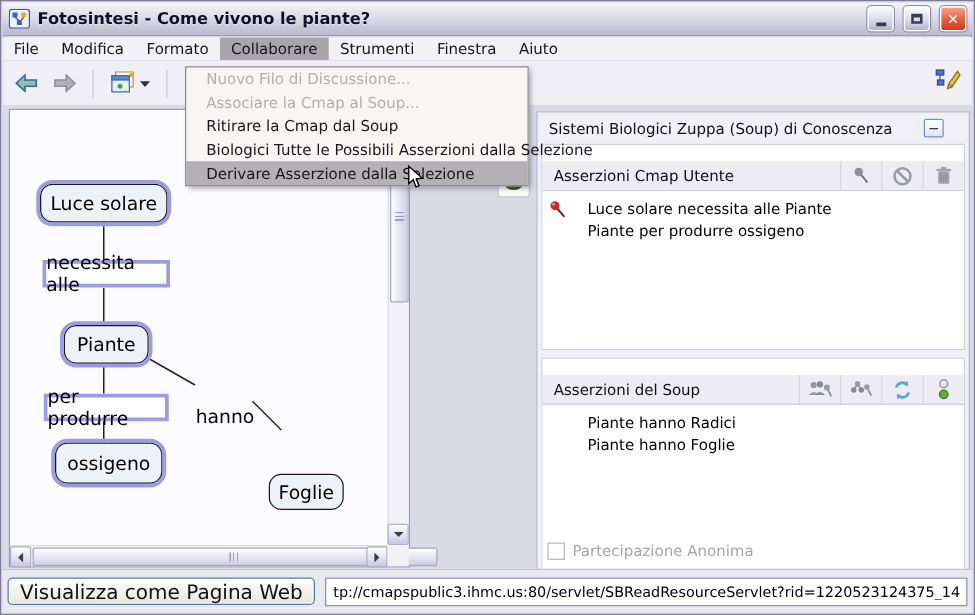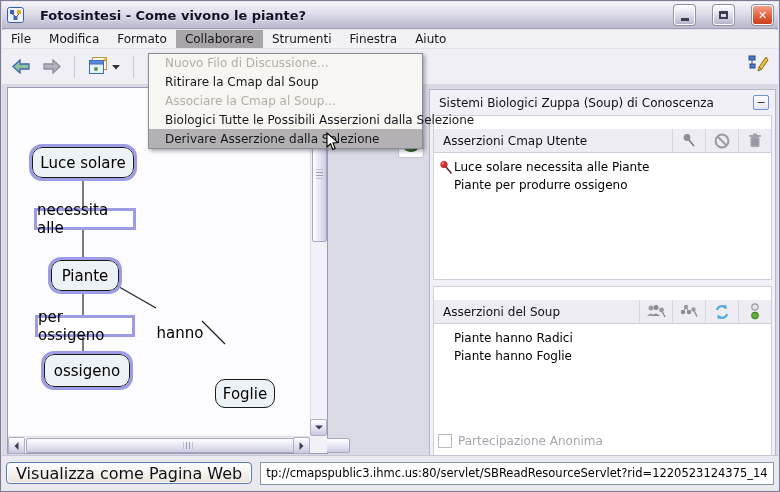--- a/index.html
+++ b/index.html
@@ -5,21 +5,21 @@
   * { margin:0; padding:0; box-sizing:border-box; }
   html,body { width:780px; height:492px; }
   body { font-family:"DejaVu Sans","Liberation Sans",sans-serif; background:#c6c5d4; position:relative; overflow:hidden; }
 
   .window { position:absolute; inset:0; border:1px solid #7c7c96; background:#e4e3ec; }
   .frame-edge { position:absolute; left:1px; right:1px; top:1px; bottom:1px; border:2px solid #c7c6d8; pointer-events:none; }
 
   
   .titlebar { position:absolute; left:1px; right:1px; top:1px; height:27px;
     background:linear-gradient(#f6f5fa, #dddce8 45%, #bdbcd0 95%);
-    display:flex; align-items:center; padding:0 5px; gap:16px; border-bottom:1px solid #9e9db4; }
+    display:flex; align-items:center; padding:0 5px; gap:6px; border-bottom:1px solid #9e9db4; }
   .app-icon { width:17px; height:16px; flex:0 0 auto; }
   .title-text { font-size:13px; font-weight:bold; color:#101028; flex:1;
     text-shadow:0 1px 0 rgba(255,255,255,.5); white-space:nowrap; overflow:hidden; }
   .winbtn { width:21px; height:20px; border-radius:3px; border:1px solid #ffffff;
     box-shadow:0 0 0 1px #8f8fa8; display:flex; align-items:center; justify-content:center;
     font-size:11px; margin-left:2px; }
   .winbtn.gray { background:linear-gradient(#fdfdff,#c9c8da 80%,#b2b1c6); color:#3c3c50; }
   .winbtn.red { background:linear-gradient(#f4a28c,#e25b38 60%,#c8401e); color:#fff; font-weight:bold; }
   .minbar { width:8px; height:3px; background:#3c3c50; margin-top:9px; }
   .maxbox { width:9px; height:8px; border:2px solid #3c3c50; border-top-width:3px; }
@@ -72,34 +72,34 @@
   
   .soup-tab { position:absolute; left:397px; top:133px; width:26px; height:24px; background:#fff;
     border:1px solid #c6c5d4; border-radius:3px; display:flex; align-items:center; justify-content:center; }
   .soup-blob { width:16px; height:12px; border-radius:50%;
     background:radial-gradient(circle at 35% 35%, #4d8a2e, #1d4612 75%); }
 
   
   .panel { position:absolute; left:428px; top:88px; width:347px; height:367px;
     background:#f1f0f6; border:1px solid #b7b6c6; }
   .panel-title-row { height:25px; display:flex; align-items:center; justify-content:space-between;
-    padding:0 6px 0 9px; font-size:12px; color:#101018; }
+    padding:0 20px 0 9px; font-size:12px; color:#101018; }
   .panel-min-btn { width:16px; height:15px; background:linear-gradient(#ffffff,#e4e3ef);
     border:1px solid #6f8fd6; border-radius:2px; font-size:11px; line-height:11px; color:#222;
     display:flex; align-items:center; justify-content:center; }
   .section { margin:0 3px; border:1px solid #cfcfda; background:#fff; }
   .sec-header { height:24px; background:#ececf2; border-bottom:1px solid #cfcfda;
     display:flex; align-items:center; font-size:12px; color:#101018;margin-top:13px; }
   .sec-title { flex:1; padding-left:9px; }
   .sec-icon-cell { width:33px; height:100%; border-left:1px solid #d6d5e0;
     display:flex; align-items:center; justify-content:center; }
   .sec-list { background:#fff; padding-top:5px; position:relative; }
   .sec-list.user { height:126px; }
   .sec-list.soup { height:133px; }
-  .list-row { position:relative; height:18px; line-height:18px; font-size:12px; color:#000; padding-left:20px; }
+  .list-row { position:relative; height:18px; line-height:18px; font-size:12px; color:#000; padding-left:36px; }
   .row-pin { position:absolute; left:5px; top:2px; }
   .anon-row { position:absolute; left:8px; bottom:7px; display:flex; align-items:center; gap:6px; }
   .anon-box { width:14px; height:14px; background:#fff; border:1px solid #b9b8c6; }
   .anon-label { font-size:12px; color:#a6a5ad; }
 
   
   .bottombar { position:absolute; left:1px; right:1px; bottom:1px; height:35px; background:#eae9f0;
     border-top:1px solid #c6c5d4; display:flex; align-items:center; padding:0 4px; gap:8px; }
   .web-btn { height:22px; padding:0 9px; font-size:16px; color:#101018;
     background:linear-gradient(#ffffff,#ece9e0 85%,#e0dcd0); border:1px solid #5a7cb4; border-radius:4px;
@@ -202,21 +202,21 @@
       <div class="cnode selected" style="left:24px; top:59px; width:102px; height:31px;">
         <span>Luce solare</span>
       </div>
       <div class="clink selected" style="left:26px; top:120px; width:102px; height:22px;">
         <span>necessita alle</span>
       </div>
       <div class="cnode selected" style="left:43px; top:172px; width:68px; height:31px;">
         <span>Piante</span>
       </div>
       <div class="clink selected" style="left:27px; top:227px; width:100px; height:22px;">
-        <span>per ossigeno</span>
+        <span>per produrre</span>
       </div>
       <div class="cnode selected" style="left:36px; top:266px; width:86px; height:33px;">
         <span>ossigeno</span>
       </div>
       <div class="clink plain" style="left:146px; top:215px; width:52px; height:20px;margin-top:20px;">
         <span>hanno</span>
       </div>
       <div class="cnode" style="left:207px; top:253px; width:60px; height:29px;margin-top:38px;">
         <span>Foglie</span>
       </div>
@@ -362,22 +362,22 @@
     </div>
   </div>
 
   <div class="bottombar">
     <button class="web-btn">Visualizza come Pagina Web</button>
     <input class="url-field" value="tp://cmapspublic3.ihmc.us:80/servlet/SBReadResourceServlet?rid=1220523124375_1458428388_6710&amp;partName=htmltext" style="">
   </div>
 
   <div class="dropdown">
     <div class="dd-item disabled">Nuovo Filo di Discussione...</div>
+    <div class="dd-item disabled">Associare la Cmap al Soup...</div>
     <div class="dd-item">Ritirare la Cmap dal Soup</div>
-    <div class="dd-item disabled">Associare la Cmap al Soup...</div>
     <div class="dd-item">Biologici Tutte le Possibili Asserzioni dalla Selezione</div>
     <div class="dd-item highlighted">Derivare Asserzione dalla Selezione</div>
   </div>
 
   <svg class="cursor" width="13" height="19" viewBox="0 0 13 19">
     <path d="M1 1 L1 15 L4.6 11.8 L6.8 17.5 L9.2 16.5 L7 11 L12 10.6 Z" fill="#fff" stroke="#000" stroke-width="1.1"></path>
   </svg>
 </div>
 
 </body></html>

